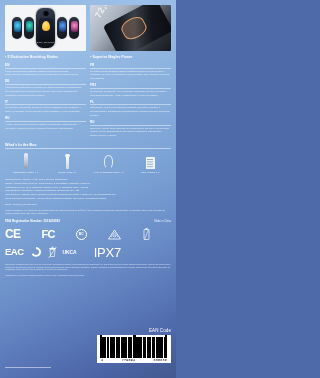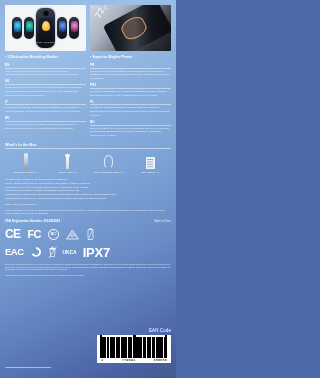--- a/index.html
+++ b/index.html
@@ -103,35 +103,35 @@
   .email { margin-top:2.5px; font-size:2.5px; color:#eef3fb; }
   .charge-note { margin-top:2.5px; font-size:2.4px; line-height:1.45; color:#e4ecf7; }
 
   
   .fda-row { display:flex; justify-content:space-between; align-items:baseline; margin-top:3px; }
   .fda { font-size:3px; font-weight:bold; color:#ffffff; }
   .made { font-size:2.6px; color:#e8eefa; }
 
   
   .certs { margin-top:4px; }
-  .cert-row { display:flex; align-items:center; gap:7px; height:15px; }
+  .cert-row { display:flex; align-items:center; gap:21px; height:15px; }
   .cert-row.r2 { margin-top:3px; gap:6px; }
   .mk { color:#ffffff; display:flex; align-items:center; }
   .mk-ce { font-size:12px; font-weight:bold; letter-spacing:-.6px; line-height:1; }
   .mk-fcc { font-size:11px; font-weight:bold; letter-spacing:-.7px; line-height:1; }
   .mk-bc { width:11px; height:11px; border:.8px solid #fff; border-radius:50%; display:flex; align-items:center; justify-content:center; font-size:3.4px; font-weight:bold; }
   .mk-tri { width:13px; height:11px; position:relative; }
   .mk-tri svg { width:13px; height:11px; }
   .mk-batt { width:9px; height:13px; position:relative; }
   .mk-batt svg { width:9px; height:13px; }
   .mk-eac { font-size:9.5px; font-weight:bold; letter-spacing:-.5px; line-height:1; }
   .mk-green { width:12px; height:12px; }
   .mk-weee { width:9px; height:12px; }
   .mk-ukca { font-size:5px; font-weight:bold; line-height:.95; letter-spacing:-.1px; }
-  .mk-ipx { font-size:13px; font-weight:bold; letter-spacing:-.2px; line-height:1; margin-left:0; }
+  .mk-ipx { font-size:13px; font-weight:normal; letter-spacing:-.2px; line-height:1; margin-left:11px; }
 
   
   .legal { margin-top:3px; font-size:2.1px; line-height:1.4; color:#dbe5f4; }
   .legal2 { margin-top:3px; font-size:2.1px; line-height:1.4; color:#dbe5f4; }
 
   
   .ean-wrap { position:absolute; right:0; bottom:10px; width:74px; }
   .ean-label { font-size:4.5px; color:#ffffff; text-align:right; margin-bottom:2px; letter-spacing:.1px; }
   .ean-box { background:#ffffff; padding:2px 3px 1px; border-radius:.5px; }
   .bars { height:21px; display:flex; align-items:flex-end; gap:0; }

